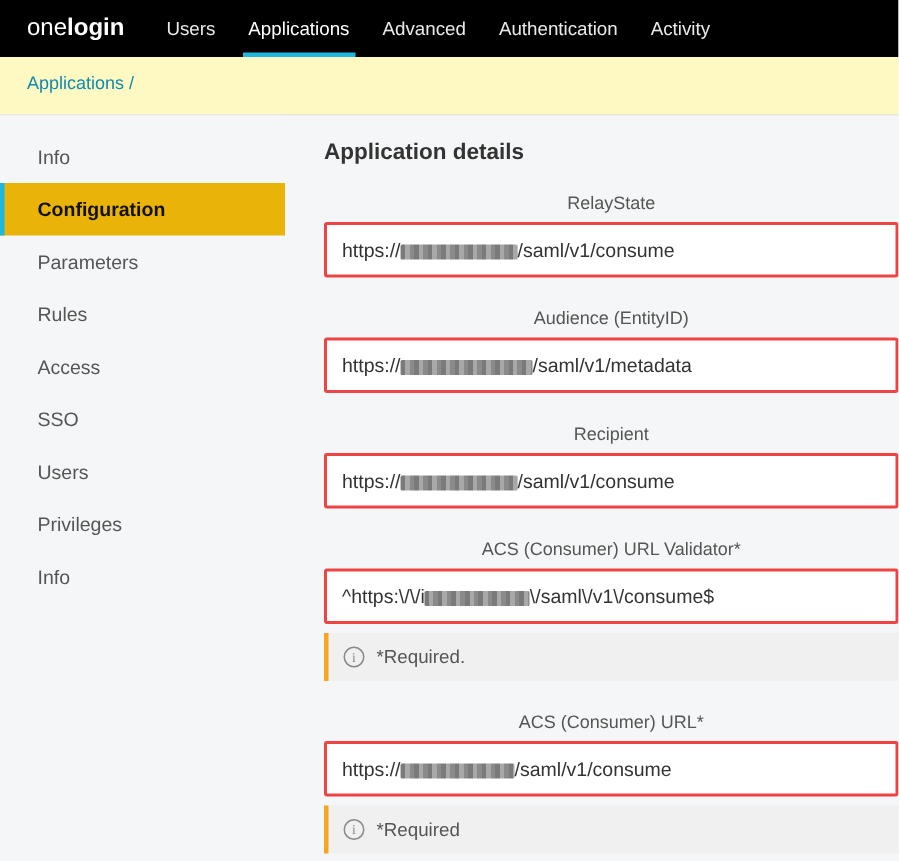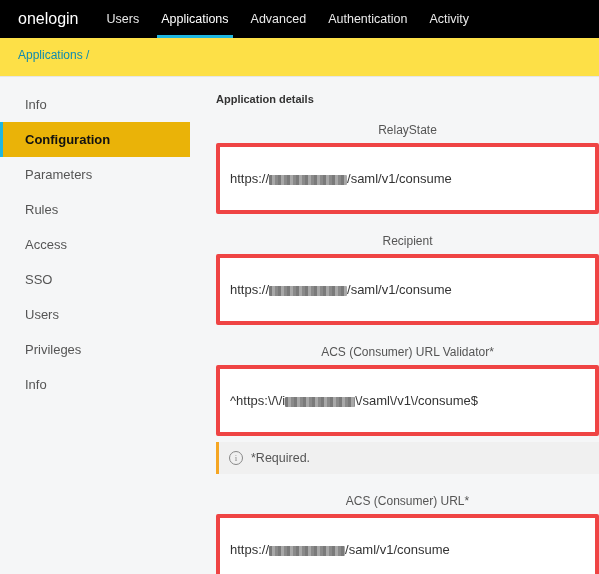--- a/index.html
+++ b/index.html
@@ -1,36 +1,36 @@
 <!DOCTYPE html>
 <html><head>
 <meta charset="utf-8">
 <style>
   * { box-sizing: border-box; margin: 0; padding: 0; }
   body { font-family: -apple-system, BlinkMacSystemFont, "Segoe UI", Helvetica, Arial, sans-serif; font-size: 13px; color: #333; background: #f5f6f7; width: 599px; }
   .topbar { background: #000; color: #fff; height: 38px; display: flex; align-items: center; padding: 0 18px; }
   .logo { font-weight: 400; font-size: 16px; letter-spacing: 0; color:#fff; margin-right: 28px; }
-  .logo b { font-weight: 400; }
+  .logo b { font-weight: 700; }
   .topnav { display: flex; gap: 22px; }
   .topnav a { color: #eaeaea; text-decoration: none; font-size: 12.5px; padding: 11px 0; position: relative; cursor: pointer; }
   .topnav a.active { color: #fff; }
   .topnav a.active::after { content:""; position:absolute; left:-4px; right:-4px; bottom:-1px; height:3px; background:#1fb6e0; }
-  .pagehead { background: #fde047; padding: 10px 18px 14px; border-bottom: 1px solid #e6e6e6; }
+  .pagehead { background: #fef9c3; padding: 10px 18px 14px; border-bottom: 1px solid #e6e6e6; }
   .breadcrumb { font-size: 12px; color:#0f8ab0; }
   .breadcrumb a { color:#0f8ab0; text-decoration:none; cursor:pointer; }
   .pagetitle { font-size: 19px; font-weight: 400; color:#333; margin-top: 2px; }
   .layout { display: flex; }
   .sidebar { width: 190px; background:#f5f6f7; padding: 10px 0; }
   .sidebar .item { padding: 10px 22px; font-size: 13px; color:#555; cursor:pointer; border-left: 3px solid transparent; }
   .sidebar .item.active { background:#eab308; color:#111; font-weight:600; border-left-color:#1fb6e0; }
   .content { flex:1; padding: 16px 0 20px 26px; }
-  .section-title { font-size: 11px; font-weight:600; color:#333; margin-bottom: 18px; }
+  .section-title { font-size: 15px; font-weight:600; color:#333; margin-bottom: 18px; }
   .field { margin-bottom: 20px; }
   .field-label { font-size: 12px; color:#555; margin-bottom: 6px; text-align: center; }
-  .field-input { width: 100%; background:#fff; border:4px solid #ef4444; border-radius:2px; padding: 24px 10px; font-size: 13px; color:#333; }
+  .field-input { width: 100%; background:#fff; border:2px solid #ef4444; border-radius:2px; padding: 9px 10px; font-size: 13px; color:#333; }
   .notice { display:flex; align-items:center; gap:8px; background:#f0f0f0; border-left:3px solid #f5a623; padding: 9px 10px; margin-top:6px; font-size:12.5px; color:#555; }
   .info-icon { width:14px; height:14px; border:1.3px solid #888; border-radius:50%; display:inline-flex; align-items:center; justify-content:center; font-size:9px; color:#888; font-style: normal; font-family: Georgia, serif; }
   .redact { display:inline-block; background: repeating-linear-gradient(90deg,#7a7a7a 0 3px,#a8a8a8 3px 6px,#8a8a8a 6px 9px); height: 10px; vertical-align: middle; border-radius:1px; }
 </style>
 </head>
 <body>
 
 <div class="topbar">
   <div class="logo">
     <span>one</span><b>login</b>
@@ -66,20 +66,26 @@
   <main class="content">
     <div class="section-title">Application details</div>
 
     <div class="field">
       <div class="field-label">RelayState</div>
       <div class="field-input">
         <span>https://</span><span class="redact" style="width:78px"></span><span>/saml/v1/consume</span>
       </div>
     </div>
 
+    <div class="field">
+      <div class="field-label">Audience (EntityID)</div>
+      <div class="field-input">
+        <span>https://</span><span class="redact" style="width:88px"></span><span>/saml/v1/metadata</span>
+      </div>
+    </div>
 
     <div class="field">
       <div class="field-label">Recipient</div>
       <div class="field-input">
         <span>https://</span><span class="redact" style="width:78px"></span><span>/saml/v1/consume</span>
       </div>
     </div>
 
     <div class="field">
       <div class="field-label">ACS (Consumer) URL Validator*</div>

